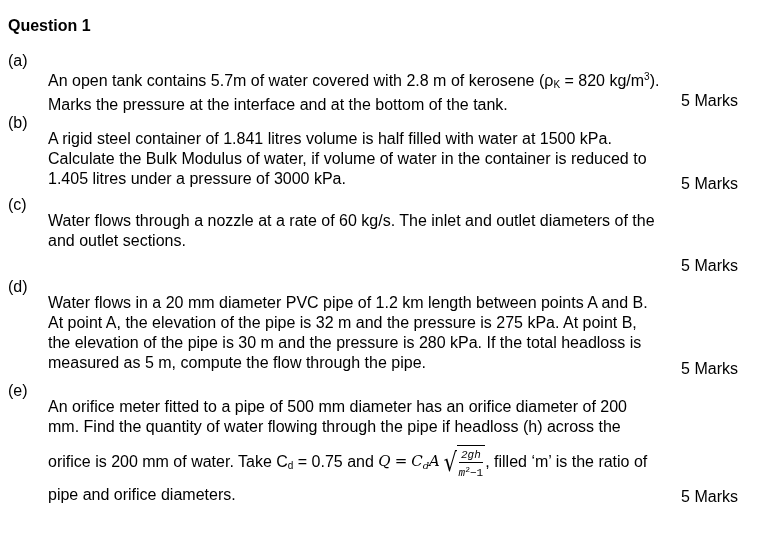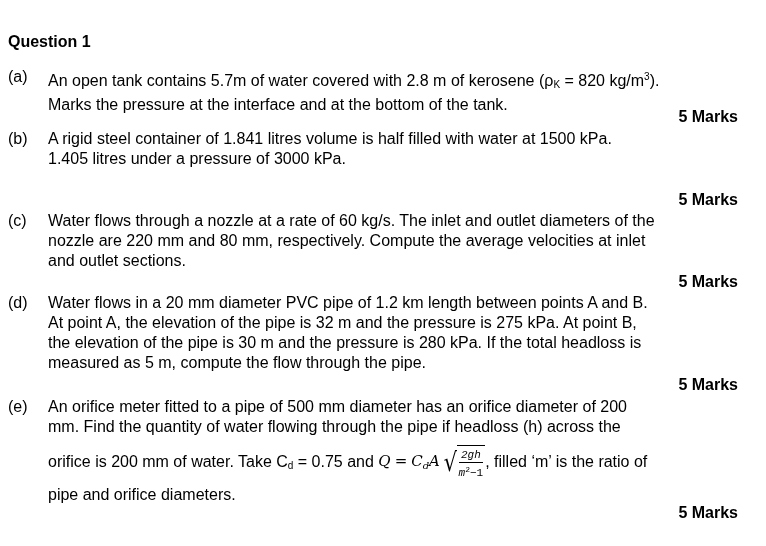--- a/index.html
+++ b/index.html
@@ -11,21 +11,21 @@
       width: 766px;
       height: 546px;
       position: relative;
       overflow: hidden;
       font-family: "Liberation Sans", sans-serif;
       color: #000000;
     }
     .page {
       position: absolute;
       left: 0;
-      top: 16px;
+      top: 0;
       width: 766px;
       height: 434px;
     }
     .title {
       position: absolute;
       left: 8px;
       top: 17px;
       font-size: 16px;
       font-weight: bold;
     }
@@ -38,30 +38,31 @@
     }
     .q .lbl {
       position: absolute;
       left: 0;
       top: 0;
       width: 40px;
     }
     .q .body {
       margin-left: 40px;
       width: 690px;
+      margin-top: 16px;
     }
     .q .line {
       display: block;
       white-space: nowrap;
     }
     .marks {
       position: absolute;
       right: 28px;
       font-size: 16px;
-      font-weight: bold;
+      font-weight: normal;
       white-space: nowrap;
     }
     .sub { font-size: 10px; vertical-align: -2px; }
     .sup { font-size: 10px; vertical-align: 6px; }
     .formula {
       display: inline-block;
       font-family: "DejaVu Serif", serif;
       font-style: italic;
       font-size: 15px;
       vertical-align: middle;
@@ -120,30 +121,30 @@
       <span class="line"><span>An open tank contains 5.7m of water covered with 2.8 m of kerosene (</span><span>ρ</span><span class="sub">K</span><span> = 820 kg/m</span><span class="sup">3</span><span>).</span></span>
       <span class="line">Marks the pressure at the interface and at the bottom of the tank.</span>
     </div>
   </div>
   <div class="marks" style="top:92px;">5 Marks</div>
 
   <div class="q" style="top:113px;">
     <span class="lbl">(b)</span>
     <div class="body">
       <span class="line">A rigid steel container of 1.841 litres volume is half filled with water at 1500 kPa.</span>
+      <span class="line">Calculate the Bulk Modulus of water, if volume of water in the container is reduced to</span>
       <span class="line">1.405 litres under a pressure of 3000 kPa.</span>
     </div>
   </div>
   <div class="marks" style="top:175px;">5 Marks</div>
 
   <div class="q" style="top:195px;">
     <span class="lbl">(c)</span>
     <div class="body">
       <span class="line">Water flows through a nozzle at a rate of 60 kg/s. The inlet and outlet diameters of the</span>
-      <span class="line">nozzle are 220 mm and 80 mm, respectively. Compute the average velocities at inlet</span>
       <span class="line">and outlet sections.</span>
     </div>
   </div>
   <div class="marks" style="top:257px;">5 Marks</div>
 
   <div class="q" style="top:277px;">
     <span class="lbl">(d)</span>
     <div class="body">
       <span class="line">Water flows in a 20 mm diameter PVC pipe of 1.2 km length between points A and B.</span>
       <span class="line">At point A, the elevation of the pipe is 32 m and the pressure is 275 kPa. At point B,</span>

